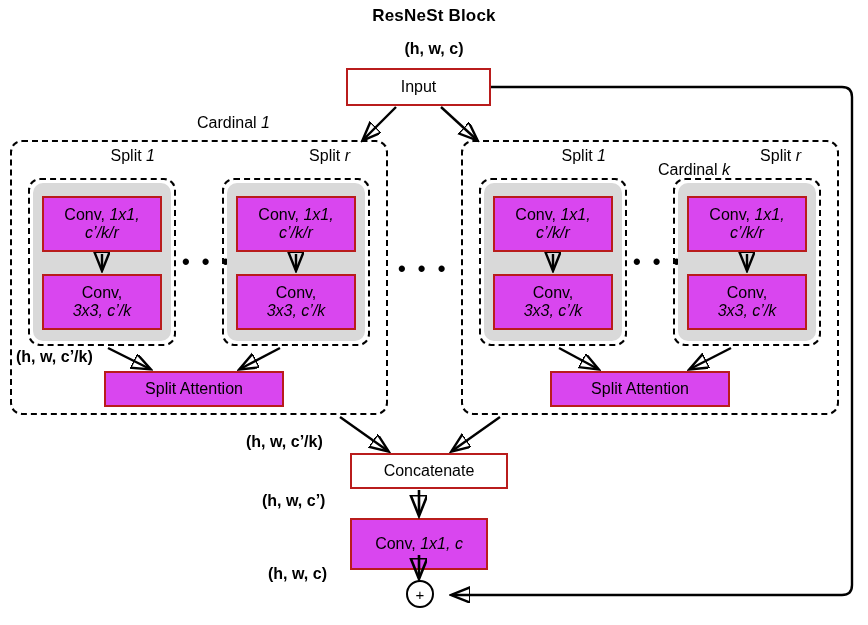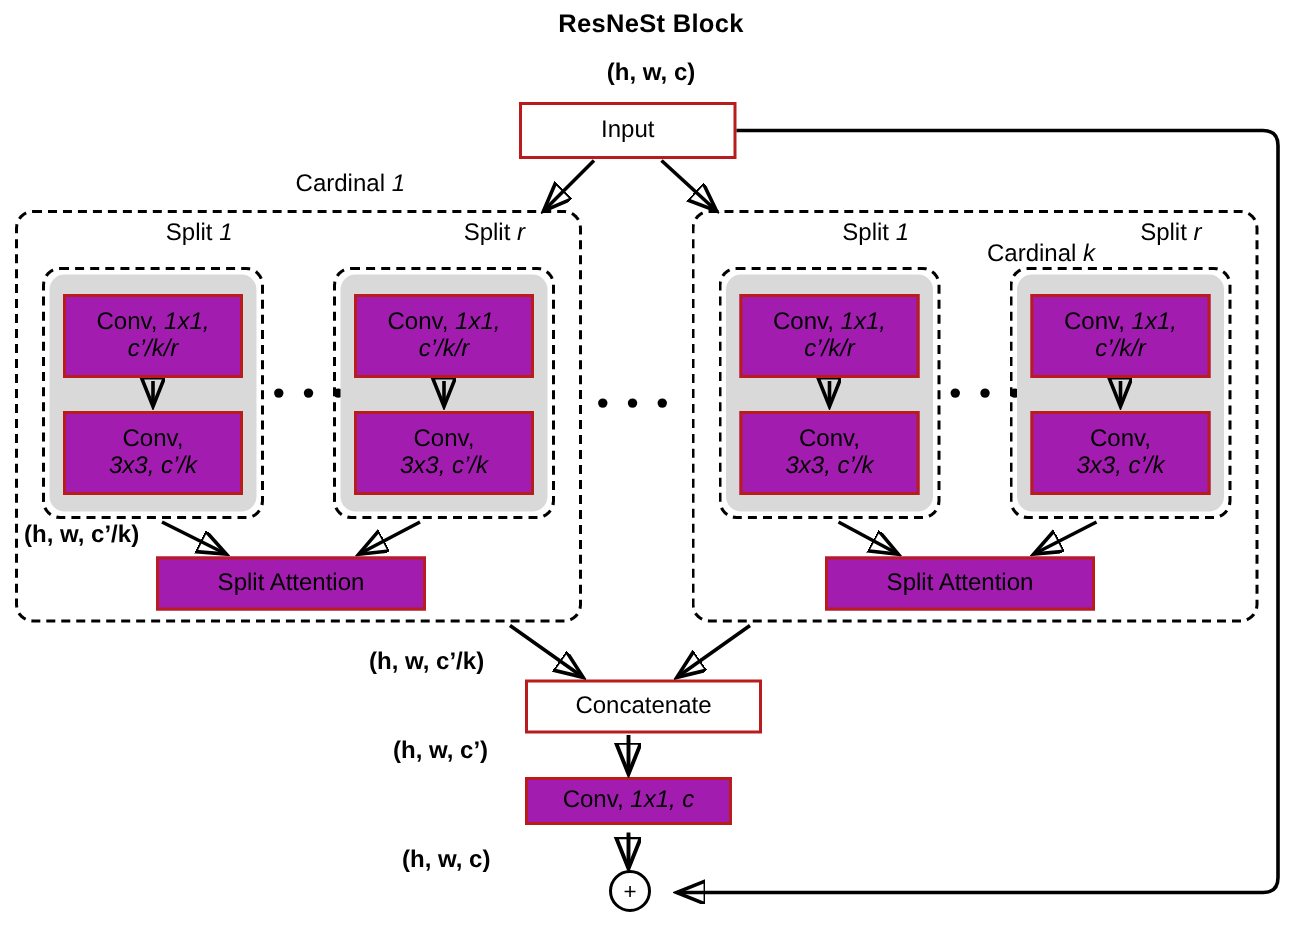--- a/index.html
+++ b/index.html
@@ -47,21 +47,21 @@
   .box {
     border: 2px solid #b91c1c;
     display: flex;
     align-items: center;
     justify-content: center;
     text-align: center;
     line-height: 1.12;
     font-size: 16px;
   }
   .box.white { background: #ffffff; }
-  .box.blue  { background: #a21caf; }
+  .box.blue  { background: #d946ef; }
   .box .it { font-style: italic; }
 
   
   .dashed {
     border: 2.5px dashed #000000;
     background: transparent;
   }
   .dashed.round { border-radius: 12px; }
 
   
@@ -215,21 +215,21 @@
   </div>
 
   <div class="abs dim" style="left:246px; top:433px;">(h, w, c’/k)</div>
   <div class="abs dim" style="left:262px; top:492px;">(h, w, c’)</div>
   <div class="abs dim" style="left:268px; top:565px;">(h, w, c)</div>
 
   <div class="abs box white" style="left:350px; top:453px; width:158px; height:36px;">
     <span>Concatenate</span>
   </div>
 
-  <div class="abs box blue" style="left:350px; top:518px; width:138px; height:32px;">
+  <div class="abs box blue" style="left:350px; top:518px; width:138px; height:52px;">
     <span><span>Conv, </span><span class="it">1x1, c</span></span>
   </div>
 
   <div class="abs plusnode" style="left:406px; top:580px;">
     <span>+</span>
   </div>
 
   <svg id="wires" viewBox="0 0 868 625">
     <defs>
       <marker id="ah" markerWidth="9" markerHeight="9" refX="7.6" refY="3.2" orient="auto" markerUnits="strokeWidth">

